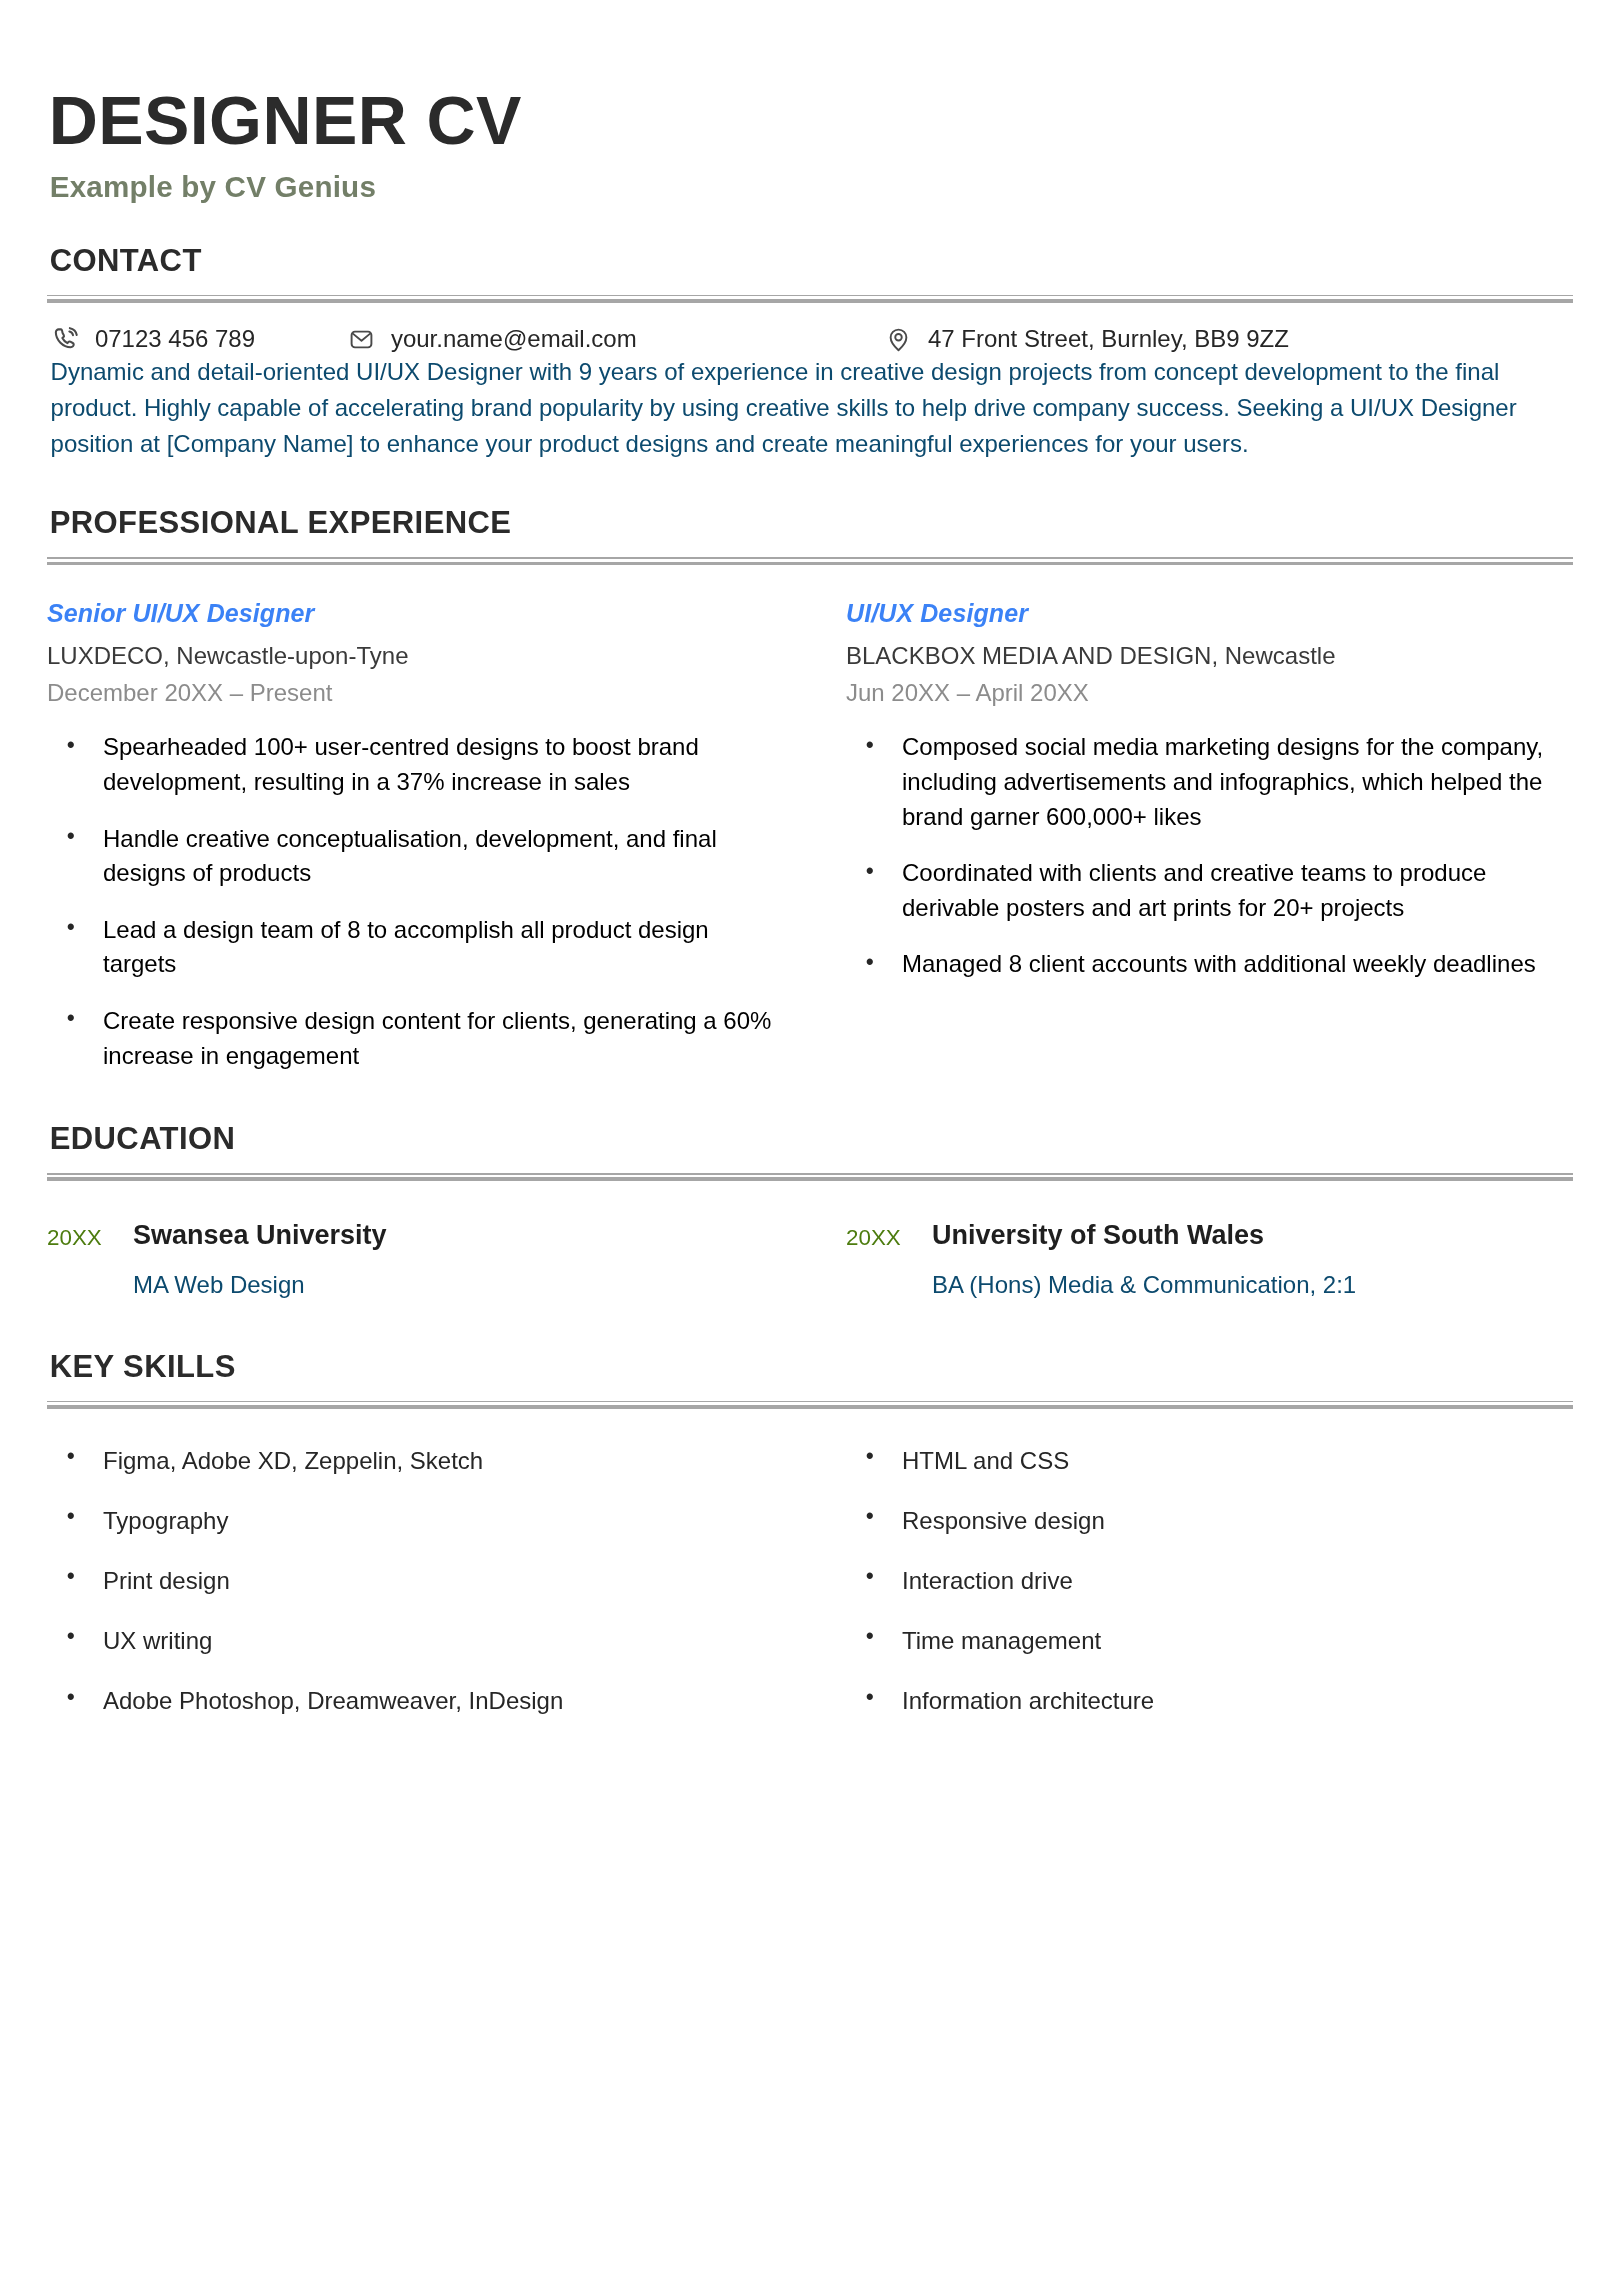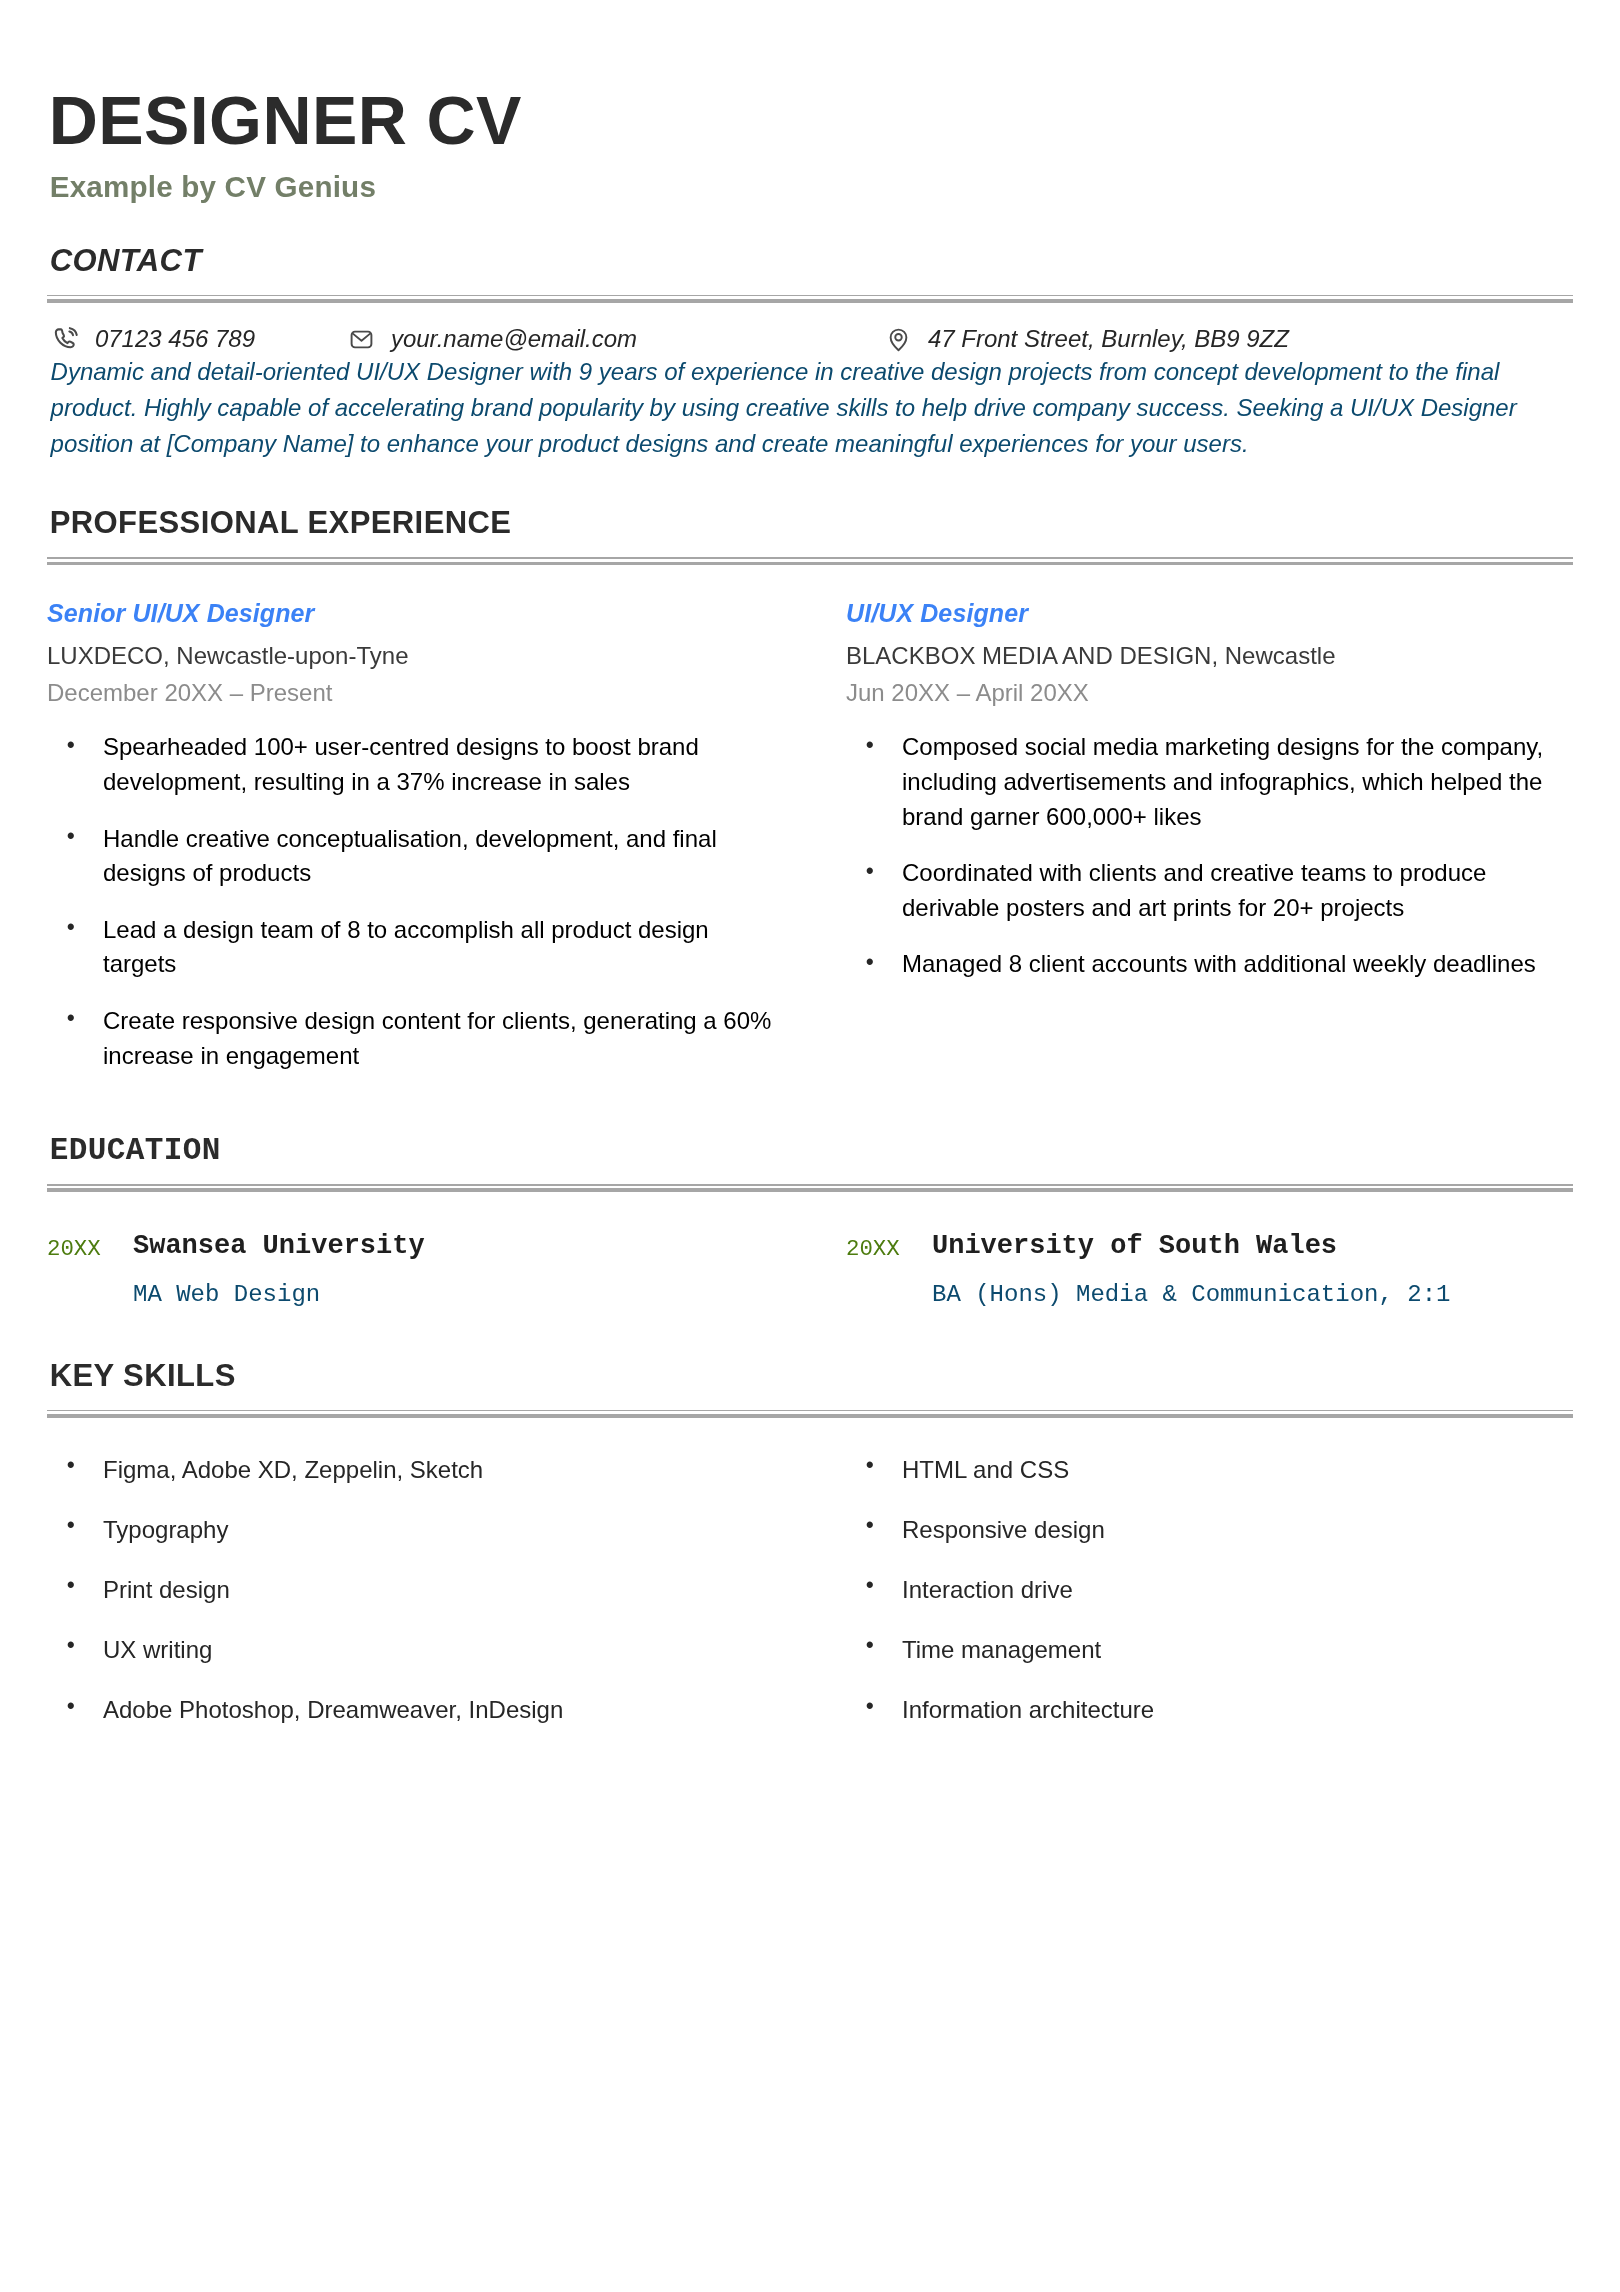--- a/index.html
+++ b/index.html
@@ -69,21 +69,21 @@
   }
   .rule::after {
     content: "";
     position: absolute;
     left: 0; right: 0; top: 4.5px;
     height: 3.6px;
     background: #a6a6a6;
   }
 
   
-  .contact-block { margin-top: 39px; font-style: italic; }
+  .contact-block { margin-top: 39px; }
 
   .contact-row {
     display: flex;
     align-items: center;
     margin-top: 21.5px;
     padding-left: 3.6px;
   }
   .contact-item {
     display: flex;
     align-items: center;
@@ -160,21 +160,21 @@
   ul.bullets li::before {
     content: "\2022";
     position: absolute;
     left: 19.7px;
     top: -1.8px;
     font-size: 23px;
     color: #262626;
   }
 
   
-  .education-block { margin-top: 38px; font-family: Liberation Mono, monospace; }
+  .education-block { margin-top: 26px; }
   .education-body { margin-top: 39px; }
 
   .edu-entry {
     display: flex;
     align-items: flex-start;
   }
   .edu-year {
     font-size: 22.4px;
     color: #4d7c0f;
     width: 86px;

